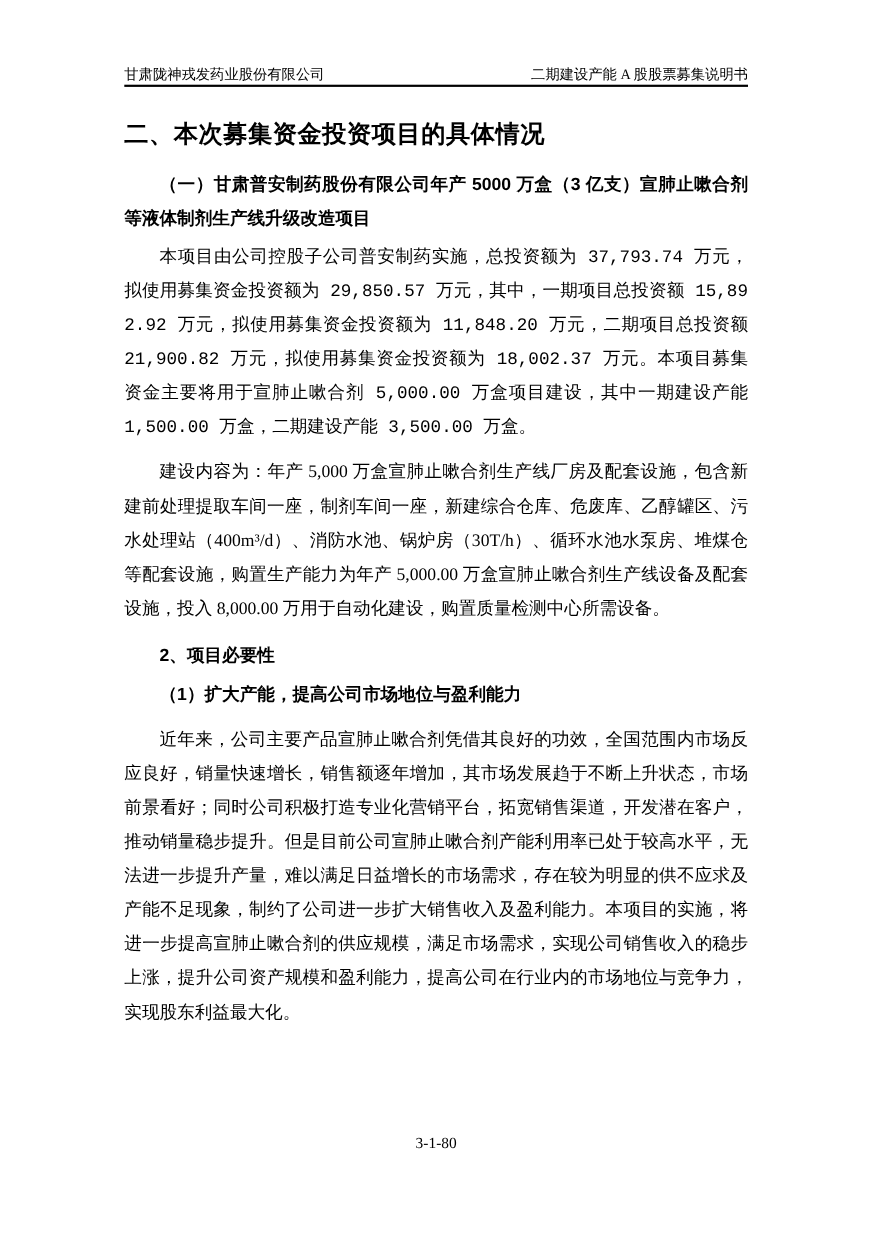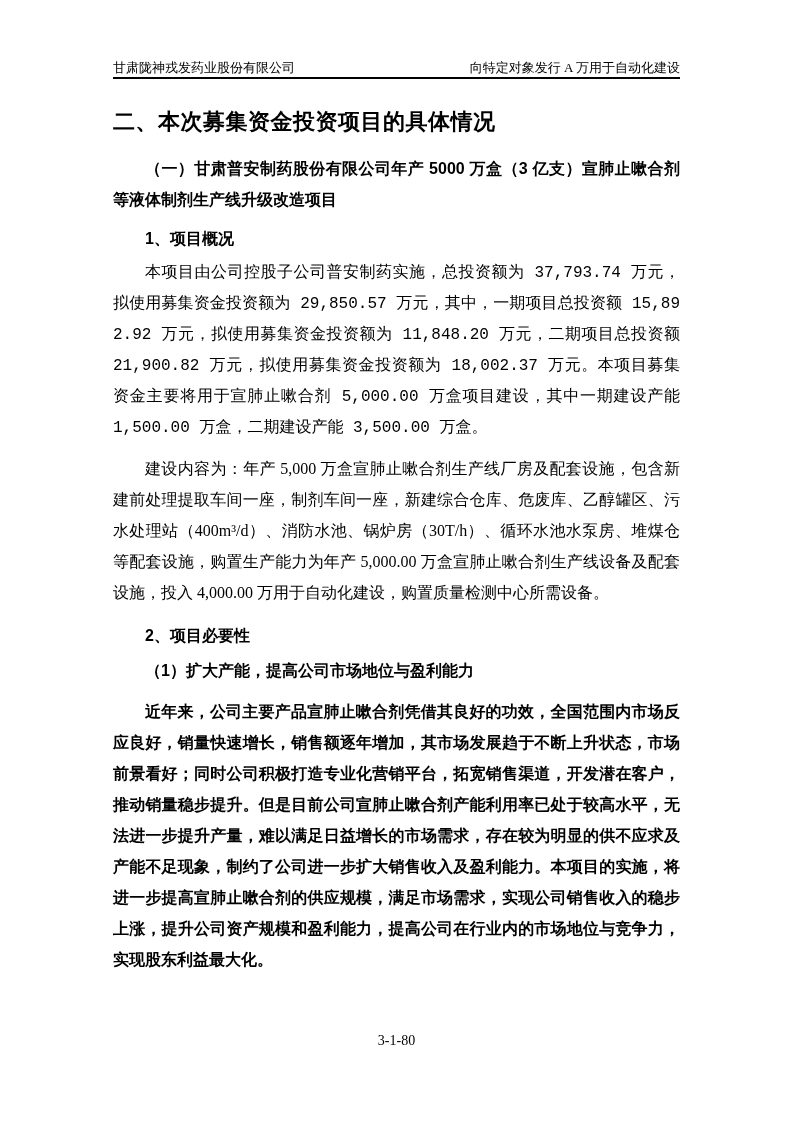--- a/index.html
+++ b/index.html
@@ -61,51 +61,50 @@
 
   .para {
     font-size: 16px;
     line-height: 31px;
     text-align: justify;
     text-indent: 2em;
     word-break: break-all;
   }
   .para.p1 { margin: 4px 0 0 0; font-family: Liberation Mono, monospace; }
   .para.p2 { margin: 9px 0 0 0; }
-  .para.p3 { margin: 10px 0 16px 0; font-weight: bold; }
+  .para.p3 { margin: 10px 0 16px 0; }
 
   .doc-footer {
     position: absolute;
     left: 0;
     right: 0;
     top: 1033px;
     text-align: center;
     font-size: 14px;
     line-height: 16px;
   }
 </style>
 </head>
 <body>
 
 <div class="page">
 
   <div class="doc-header">
     <span>甘肃陇神戎发药业股份有限公司</span>
-    <span>向特定对象发行 A 万用于自动化建设</span>
+    <span>二期建设产能 A 股股票募集说明书</span>
   </div>
 
   <div class="section-title">二、本次募集资金投资项目的具体情况</div>
 
   <div class="sub-title">（一）甘肃普安制药股份有限公司年产 5000 万盒（3 亿支）宣肺止嗽合剂等液体制剂生产线升级改造项目</div>
 
-  <div class="h3 overview">1、项目概况</div>
 
   <p class="para p1">本项目由公司控股子公司普安制药实施，总投资额为 37,793.74 万元，拟使用募集资金投资额为 29,850.57 万元，其中，一期项目总投资额 15,892.92 万元，拟使用募集资金投资额为 11,848.20 万元，二期项目总投资额 21,900.82 万元，拟使用募集资金投资额为 18,002.37 万元。本项目募集资金主要将用于宣肺止嗽合剂 5,000.00 万盒项目建设，其中一期建设产能 1,500.00 万盒，二期建设产能 3,500.00 万盒。</p>
 
-  <p class="para p2">建设内容为：年产 5,000 万盒宣肺止嗽合剂生产线厂房及配套设施，包含新建前处理提取车间一座，制剂车间一座，新建综合仓库、危废库、乙醇罐区、污水处理站（400m³/d）、消防水池、锅炉房（30T/h）、循环水池水泵房、堆煤仓等配套设施，购置生产能力为年产 5,000.00 万盒宣肺止嗽合剂生产线设备及配套设施，投入 4,000.00 万用于自动化建设，购置质量检测中心所需设备。</p>
+  <p class="para p2">建设内容为：年产 5,000 万盒宣肺止嗽合剂生产线厂房及配套设施，包含新建前处理提取车间一座，制剂车间一座，新建综合仓库、危废库、乙醇罐区、污水处理站（400m³/d）、消防水池、锅炉房（30T/h）、循环水池水泵房、堆煤仓等配套设施，购置生产能力为年产 5,000.00 万盒宣肺止嗽合剂生产线设备及配套设施，投入 8,000.00 万用于自动化建设，购置质量检测中心所需设备。</p>
 
   <div class="h3 necessity">2、项目必要性</div>
 
   <div class="h3 necessity1">（1）扩大产能，提高公司市场地位与盈利能力</div>
 
   <p class="para p3">近年来，公司主要产品宣肺止嗽合剂凭借其良好的功效，全国范围内市场反应良好，销量快速增长，销售额逐年增加，其市场发展趋于不断上升状态，市场前景看好；同时公司积极打造专业化营销平台，拓宽销售渠道，开发潜在客户，推动销量稳步提升。但是目前公司宣肺止嗽合剂产能利用率已处于较高水平，无法进一步提升产量，难以满足日益增长的市场需求，存在较为明显的供不应求及产能不足现象，制约了公司进一步扩大销售收入及盈利能力。本项目的实施，将进一步提高宣肺止嗽合剂的供应规模，满足市场需求，实现公司销售收入的稳步上涨，提升公司资产规模和盈利能力，提高公司在行业内的市场地位与竞争力，实现股东利益最大化。</p>
 
 
   <div class="doc-footer">3-1-80</div>
 

